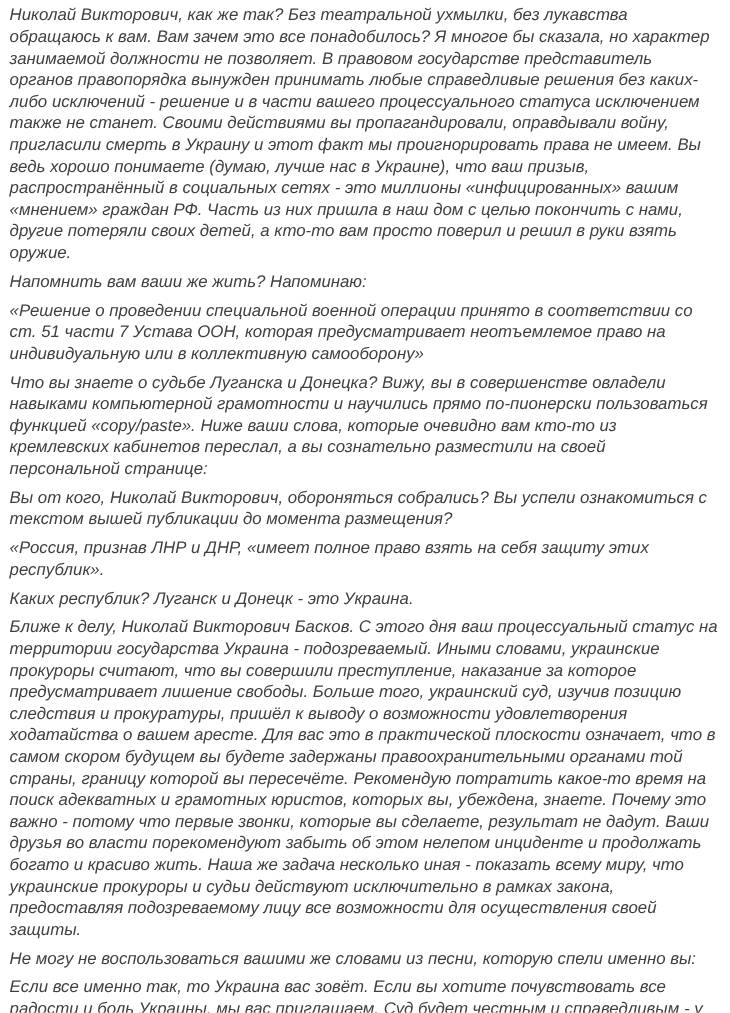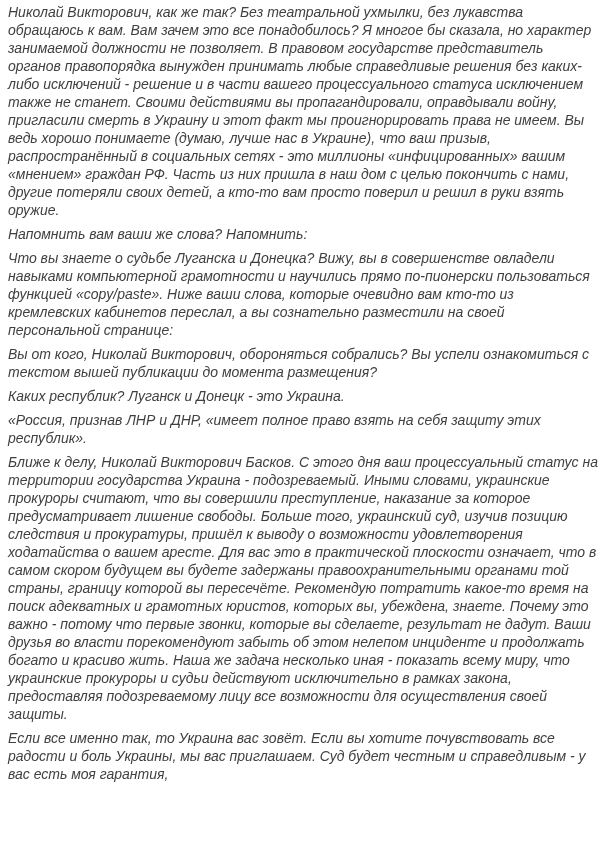--- a/index.html
+++ b/index.html
@@ -26,20 +26,22 @@
     margin: 0 0 6px 0;
     white-space: pre-line; 
     font-style: italic;
   }
 </style>
 </head>
 <body>
 
 <main class="doc">
   <p>Николай Викторович, как же так? Без театральной ухмылки, без лукавства обращаюсь к вам. Вам зачем это все понадобилось? Я многое бы сказала, но характер занимаемой должности не позволяет. В правовом государстве представитель органов правопорядка вынужден принимать любые справедливые решения без каких-либо исключений - решение и в части вашего процессуального статуса исключением также не станет. Своими действиями вы пропагандировали, оправдывали войну, пригласили смерть в Украину и этот факт мы проигнорировать права не имеем. Вы ведь хорошо понимаете (думаю, лучше нас в Украине), что ваш призыв, распространённый в социальных сетях - это миллионы «инфицированных» вашим «мнением» граждан РФ. Часть из них пришла в наш дом с целью покончить с нами, другие потеряли своих детей, а кто-то вам просто поверил и решил в руки взять оружие.</p>
-  <p>Напомнить вам ваши же слова? Напомнить:</p>
+  <p>Напомнить вам ваши же жить? Напоминаю:</p>
+  <p>«Решение о проведении специальной военной операции принято в соответствии со ст. 51 части 7 Устава ООН, которая предусматривает неотъемлемое право на индивидуальную или в коллективную самооборону»</p>
   <p>Что вы знаете о судьбе Луганска и Донецка? Вижу, вы в совершенстве овладели навыками компьютерной грамотности и научились прямо по-пионерски пользоваться функцией «copy/paste». Ниже ваши слова, которые очевидно вам кто-то из кремлевских кабинетов переслал, а вы сознательно разместили на своей персональной странице:</p>
   <p>Вы от кого, Николай Викторович, обороняться собрались? Вы успели ознакомиться с текстом вышей публикации до момента размещения?</p>
+  <p>«Россия, признав ЛНР и ДНР, «имеет полное право взять на себя защиту этих республик».</p>
   <p>Каких республик? Луганск и Донецк - это Украина.</p>
-  <p>«Россия, признав ЛНР и ДНР, «имеет полное право взять на себя защиту этих республик».</p>
   <p>Ближе к делу, Николай Викторович Басков. С этого дня ваш процессуальный статус на территории государства Украина - подозреваемый. Иными словами, украинские прокуроры считают, что вы совершили преступление, наказание за которое предусматривает лишение свободы. Больше того, украинский суд, изучив позицию следствия и прокуратуры, пришёл к выводу о возможности удовлетворения ходатайства о вашем аресте. Для вас это в практической плоскости означает, что в самом скором будущем вы будете задержаны правоохранительными органами той страны, границу которой вы пересечёте. Рекомендую потратить какое-то время на поиск адекватных и грамотных юристов, которых вы, убеждена, знаете. Почему это важно - потому что первые звонки, которые вы сделаете, результат не дадут. Ваши друзья во власти порекомендуют забыть об этом нелепом инциденте и продолжать богато и красиво жить. Наша же задача несколько иная - показать всему миру, что украинские прокуроры и судьи действуют исключительно в рамках закона, предоставляя подозреваемому лицу все возможности для осуществления своей защиты.</p>
+  <p>Не могу не воспользоваться вашими же словами из песни, которую спели именно вы:</p>
   <p>Если все именно так, то Украина вас зовёт. Если вы хотите почувствовать все радости и боль Украины, мы вас приглашаем. Суд будет честным и справедливым - у вас есть моя гарантия,</p>
 </main>
 
 </body></html>

